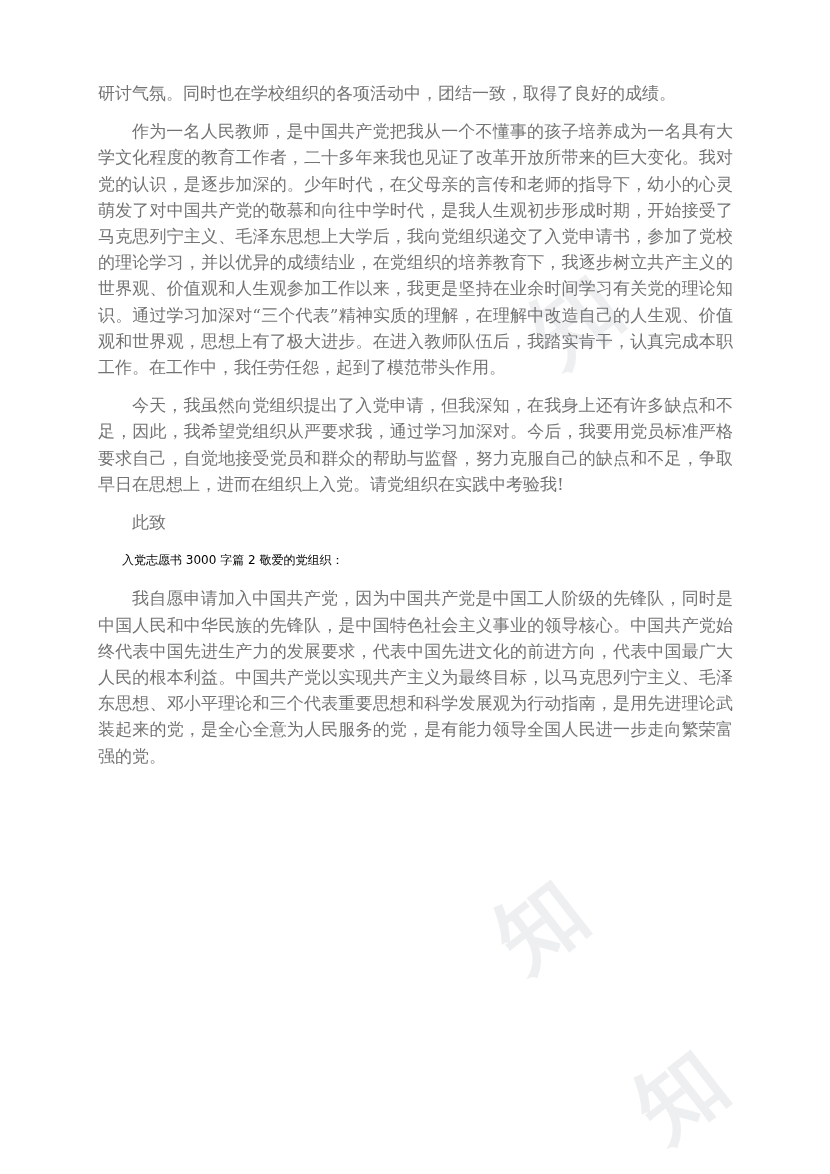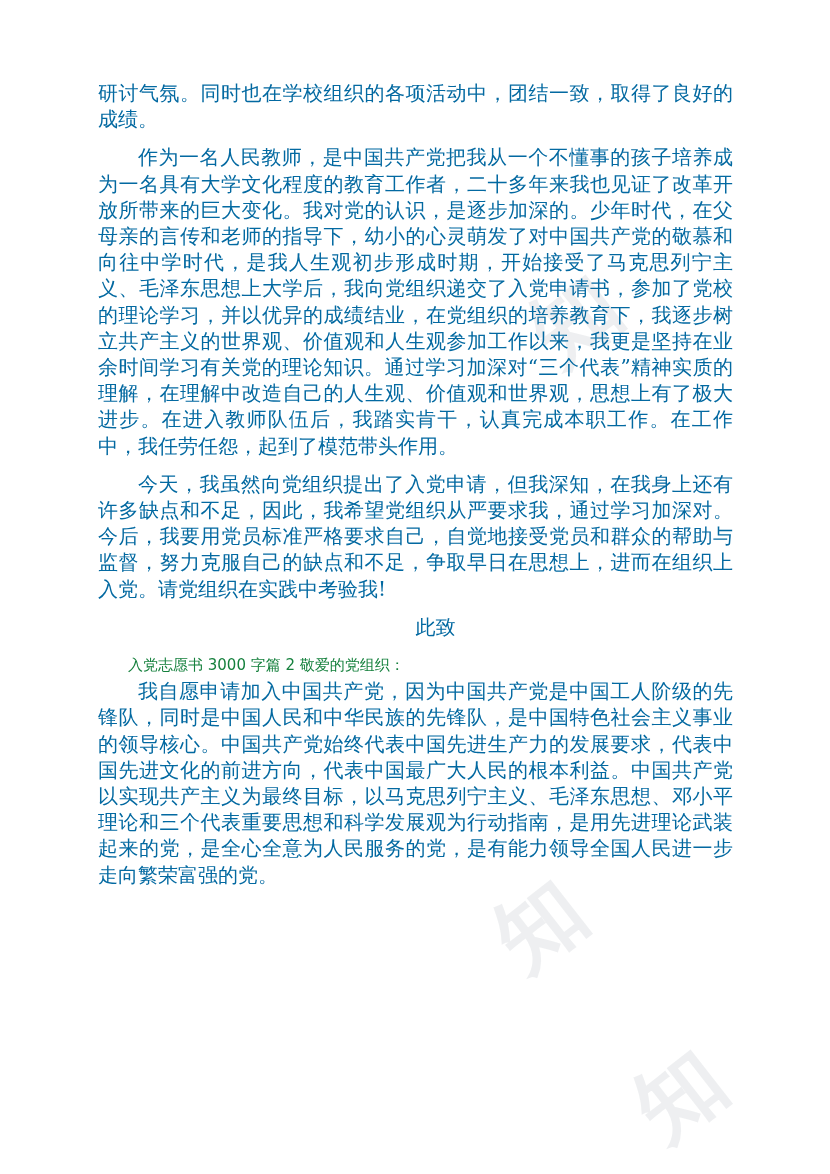--- a/index.html
+++ b/index.html
@@ -49,49 +49,49 @@
     z-index: 2;
     padding: 80px 97px 0 98px;
     box-sizing: border-box;
     width: 830px;
   }
 
   p.body-par,
   p.short-line,
   p.heading-line {
     margin: 0;
-    color: #0369a1;
-    font-size: 20px;
+    color: #737373;
+    font-size: 17px;
     line-height: 26.2px;
     text-align: justify;
     text-justify: inter-ideograph;
     letter-spacing: 0px;
   }
 
   p.body-par {
     text-indent: 2em;
     margin-bottom: 12px;
   }
   p.body-par.no-indent {
     text-indent: 0;
   }
 
   p.short-line {
     text-indent: 2em;
     margin-bottom: 12px;
-    text-align: center;
+    text-align: left;
   }
 
   p.heading-line {
     text-indent: 2em;
-    margin-bottom: 0;
+    margin-bottom: 12px;
     text-align: left;
     font-family: "DejaVu Sans", "Liberation Sans", sans-serif;
-    font-size: 15px;
-    color: #15803d;
+    font-size: 12px;
+    color: #000000;
   }
 
   
   .top-gap { height: 0px; }
 </style>
 </head>
 <body>
 
 <div class="page">
 

